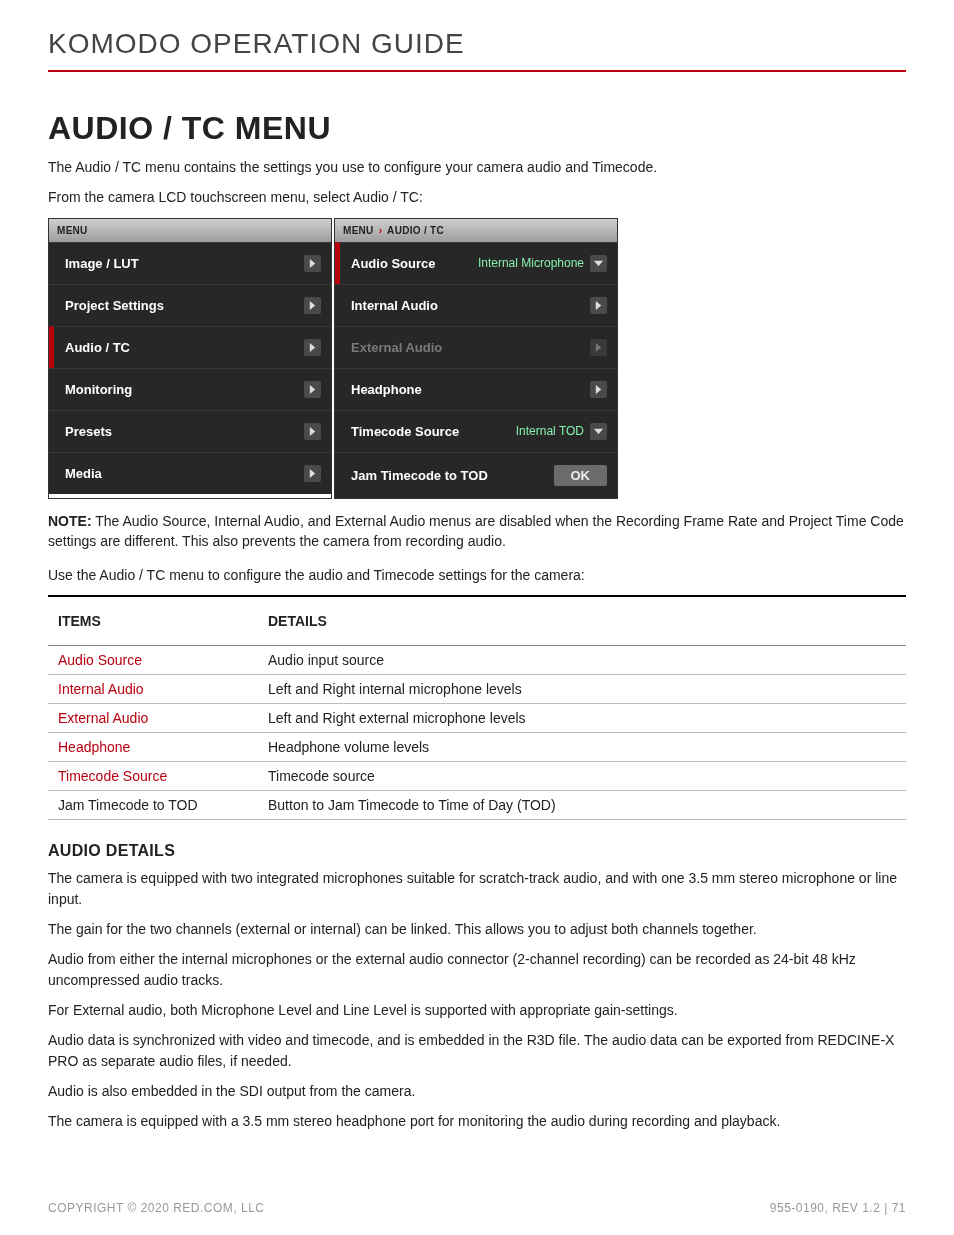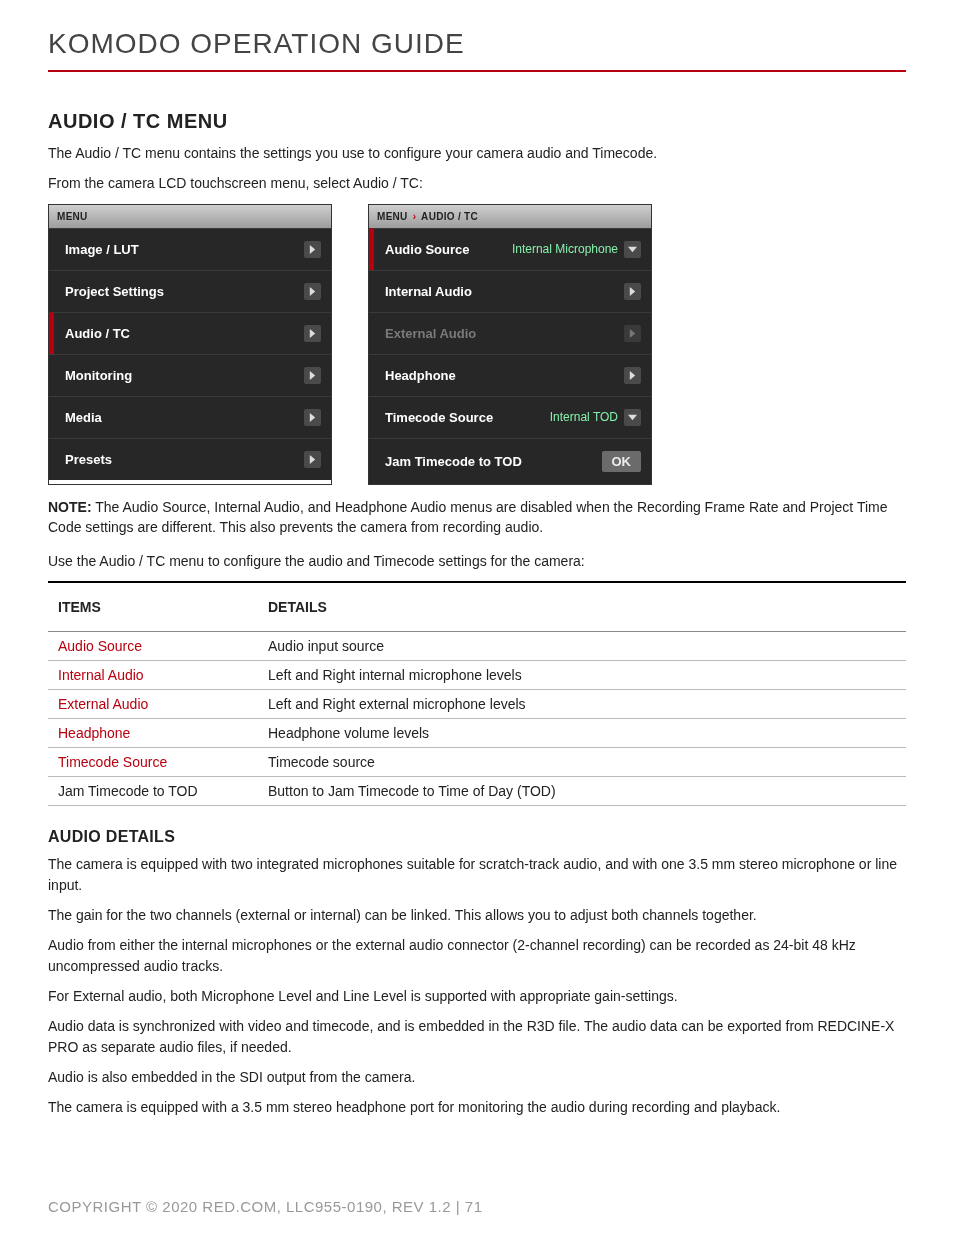--- a/index.html
+++ b/index.html
@@ -16,27 +16,27 @@
     font-family: "Arial Narrow", Arial, sans-serif;
     font-stretch: condensed;
     font-size: 28px;
     font-weight: 300;
     letter-spacing: 1px;
     color: #444;
     padding-bottom: 10px;
   }
   .red-rule { border: none; border-top: 2px solid #b8000f; margin-bottom: 38px; }
   .section-heading {
-    font-size: 20px;
+    font-size: 32px;
     font-weight: 900;
     letter-spacing: 0.5px;
     margin-bottom: 10px;
   }
   .body-text { font-size: 14px; line-height: 1.45; margin-bottom: 10px; }
-  .menu-row { display: flex; gap: 36px; margin: 8px 0 12px 0; }
+  .menu-row { display: flex; gap: 2px; margin: 8px 0 12px 0; }
   .menu-panel {
     width: 284px;
     border: 1px solid #333;
     font-size: 13px;
   }
   .menu-header {
     background: linear-gradient(#cfcfcf, #9d9d9d);
     color: #222;
     font-weight: bold;
     font-size: 10px;
@@ -63,21 +63,21 @@
     background: #4a4a4a;
     border-radius: 2px;
     display: flex; align-items: center; justify-content: center;
   }
   .chev-box.disabled { background: #3a3a3a; color:#777; }
   .chev-box svg { width: 9px; height: 9px; fill: #ddd; }
   .ok-btn {
     background: #6b6b6b;
     color: #eaeaea;
     font-size: 13px;
-    padding: 3px 10px;
+    padding: 3px 17px;
     border-radius: 2px;
   }
   .info-table {
     width: 100%;
     border-collapse: collapse;
     font-size: 14px;
     margin: 6px 0 22px 0;
   }
   .info-table th {
     text-align: left;
@@ -89,22 +89,22 @@
   .info-table td {
     padding: 6px 10px;
     border-bottom: 1px solid #bbb;
   }
   .info-table td.item-link { color: #b8000f; }
   .info-table td.item-plain { color: #222; }
   .sub-heading { font-size: 16px; font-weight: 900; margin: 8px 0 8px 0; letter-spacing:0.3px; }
   .footer {
     position: absolute;
     bottom: 20px; left: 48px; right: 48px;
-    display: flex; 
-    font-size: 15px; color: #999; letter-spacing: 0.5px;
+    display: flex; justify-content: space-between;
+    font-size: 12px; color: #999; letter-spacing: 0.5px;
   }
 </style>
 </head>
 <body>
 
 <div class="header-title">KOMODO OPERATION GUIDE</div>
 <hr class="red-rule">
 
 <h1 class="section-heading">AUDIO / TC MENU</h1>
 <p class="body-text">The Audio / TC menu contains the settings you use to configure your camera audio and Timecode.</p>
@@ -140,29 +140,29 @@
     </div>
     <div class="menu-item">
       <span class="label">Monitoring</span>
       <span class="chev-box">
           <svg viewBox="0 0 10 10">
             <path d="M2 0 L8 5 L2 10 Z"></path>
           </svg>
         </span>
     </div>
     <div class="menu-item">
+      <span class="label">Presets</span>
+      <span class="chev-box">
+          <svg viewBox="0 0 10 10">
+            <path d="M2 0 L8 5 L2 10 Z"></path>
+          </svg>
+        </span>
+    </div>
+    <div class="menu-item">
       <span class="label">Media</span>
-      <span class="chev-box">
-          <svg viewBox="0 0 10 10">
-            <path d="M2 0 L8 5 L2 10 Z"></path>
-          </svg>
-        </span>
-    </div>
-    <div class="menu-item">
-      <span class="label">Presets</span>
       <span class="chev-box">
           <svg viewBox="0 0 10 10">
             <path d="M2 0 L8 5 L2 10 Z"></path>
           </svg>
         </span>
     </div>
   </div>
 
   <div class="menu-panel">
     <div class="menu-header">
@@ -213,21 +213,21 @@
         </span>
     </div>
     <div class="menu-item">
       <span class="label">Jam Timecode to TOD</span>
       <span class="ok-btn">OK</span>
     </div>
   </div>
 </div>
 
 <p class="body-text">
-  <strong>NOTE:</strong><span> The Audio Source, Internal Audio, and Headphone Audio menus are disabled when the Recording Frame Rate and Project Time Code settings are different. This also prevents the camera from recording audio.</span>
+  <strong>NOTE:</strong><span> The Audio Source, Internal Audio, and External Audio menus are disabled when the Recording Frame Rate and Project Time Code settings are different. This also prevents the camera from recording audio.</span>
 </p>
 
 <p class="body-text" style="margin-top:14px">Use the Audio / TC menu to configure the audio and Timecode settings for the camera:</p>
 
 <table class="info-table">
   <thead>
     <tr>
       <th style="width:210px">ITEMS</th>
       <th>DETAILS</th>
     </tr>

